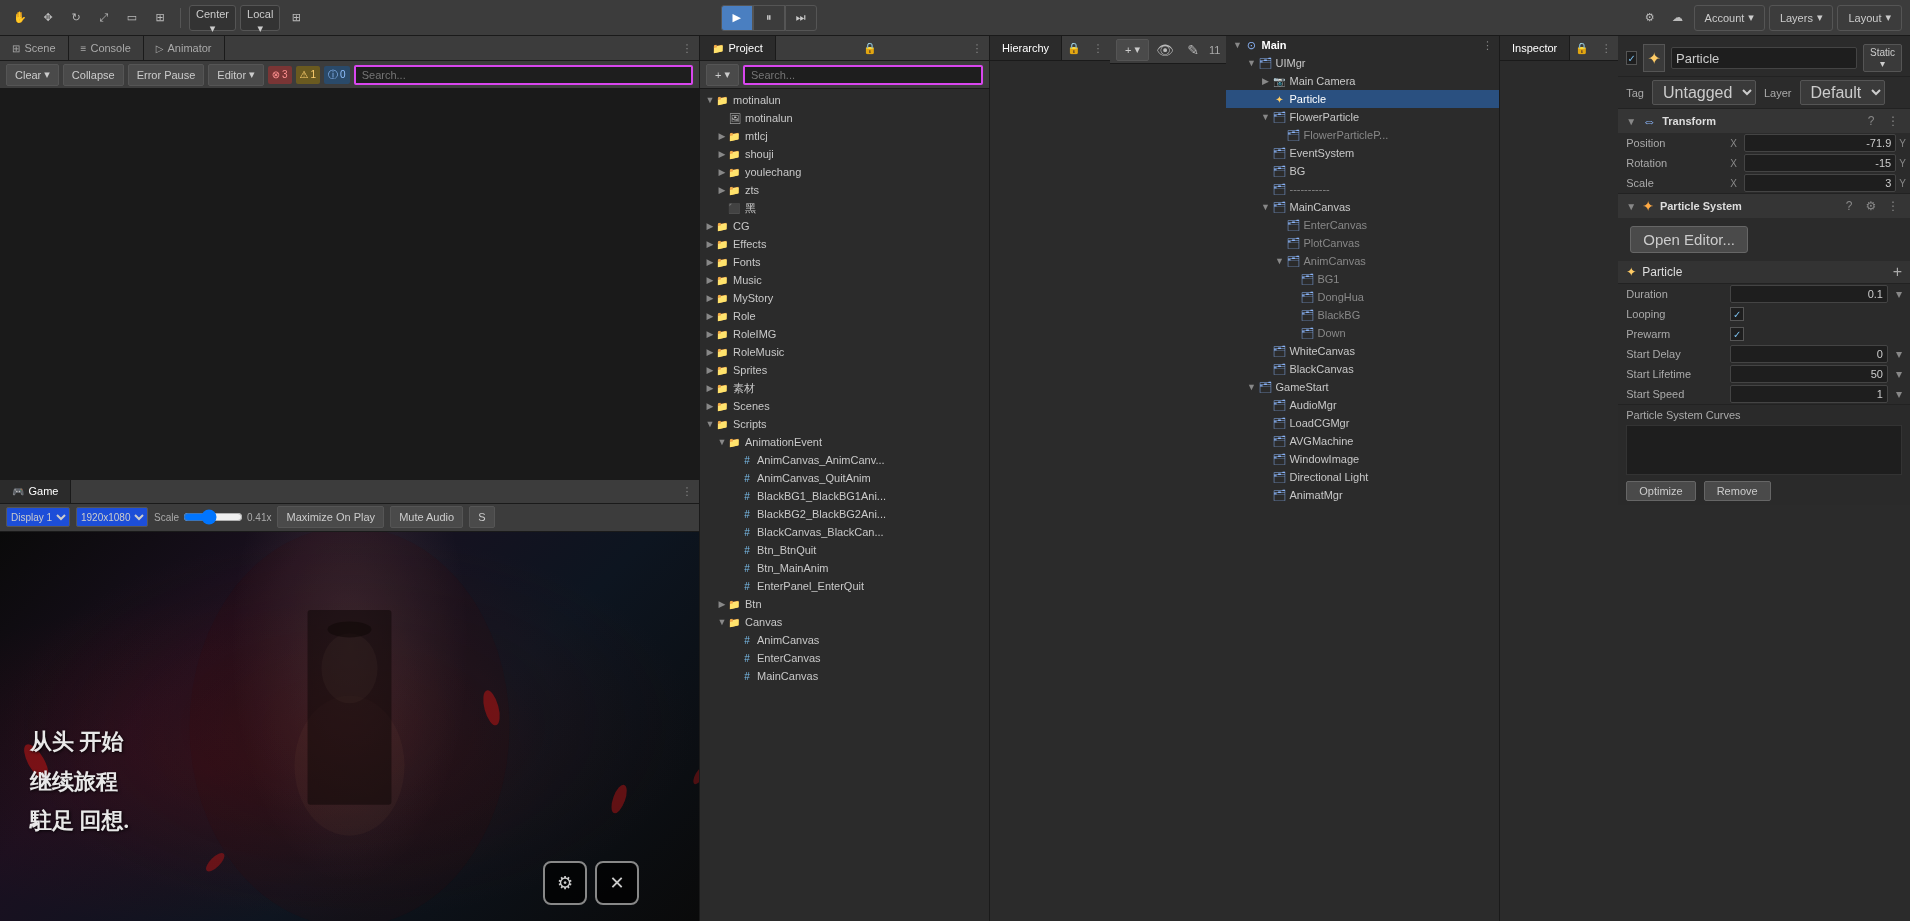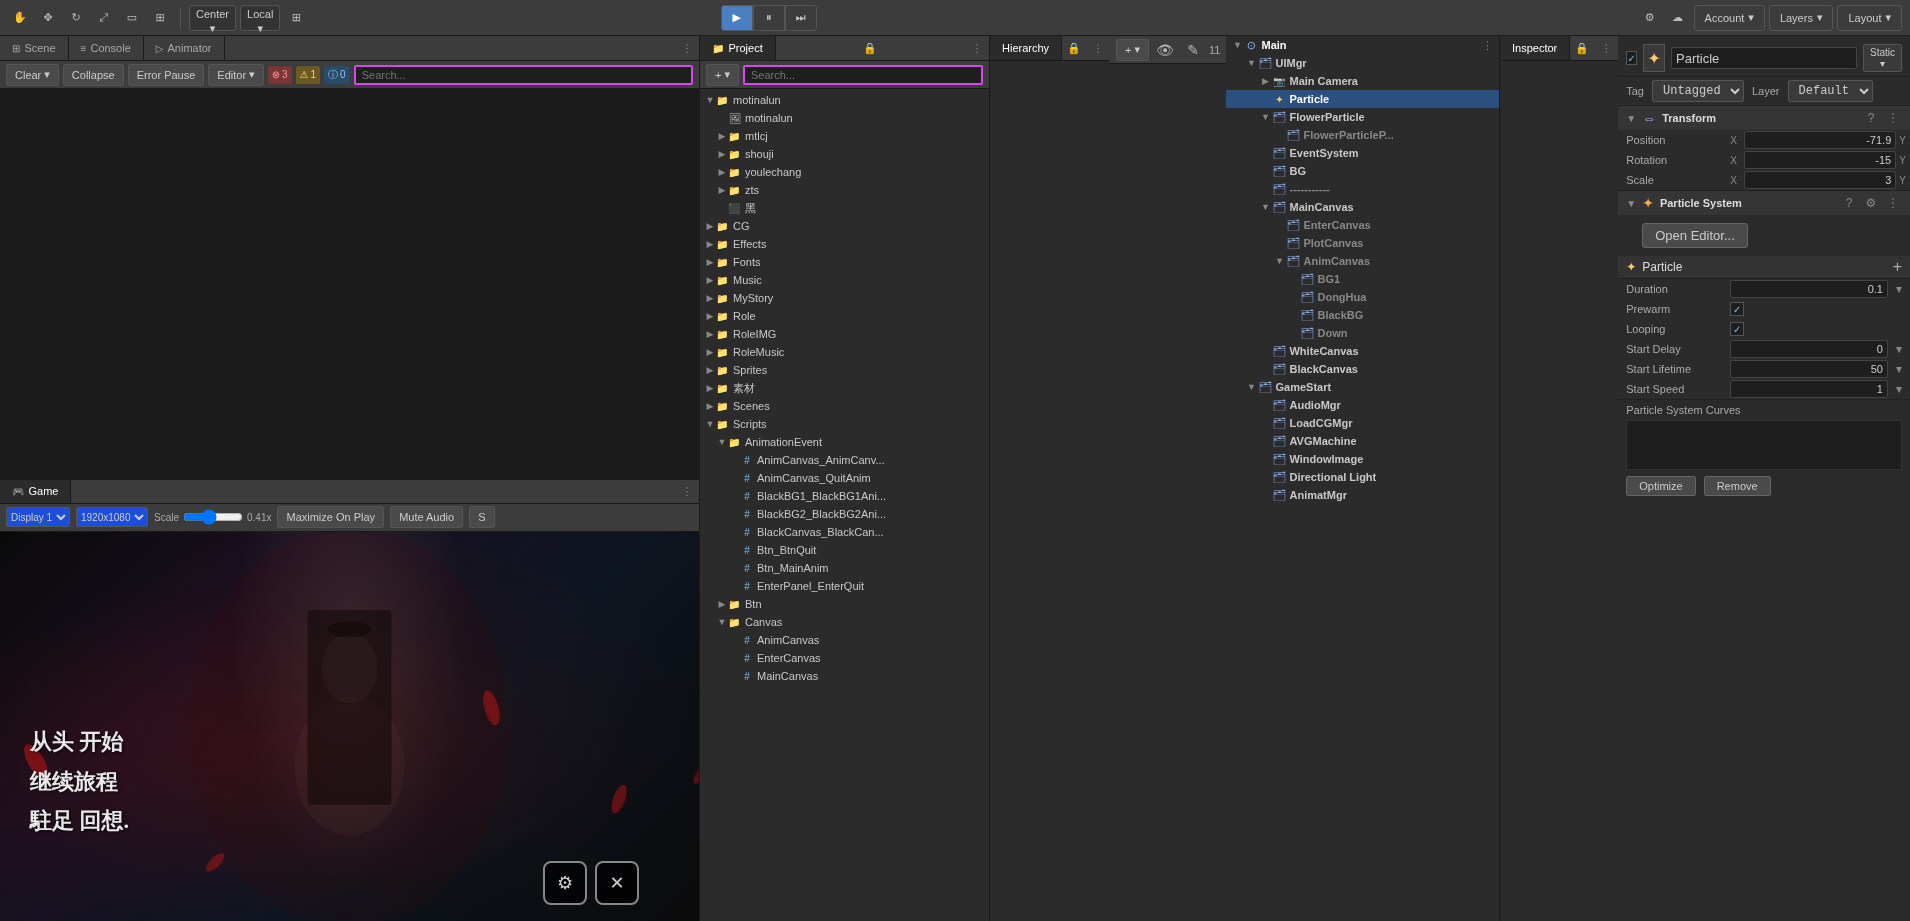--- a/index.html
+++ b/index.html
@@ -400,21 +400,21 @@
     .h-arrow { width: 14px; text-align: center; font-size: 9px; color: #888; flex-shrink: 0; }
     .h-icon {
       width: 14px;
       height: 14px;
       margin-right: 3px;
       flex-shrink: 0;
       display: flex;
       align-items: center;
       justify-content: center;
     }
-    .h-label { font-size: 11px; color: #c8c8c8; font-weight: bold; }
+    .h-label { font-size: 11px; color: #c8c8c8; }
     .h-dim { color: #888; }
     .cube-icon { color: #8ab4f8; font-size: 11px; }
     .cam-icon { color: #aaddff; font-size: 10px; }
     .particle-icon { color: #ffcc66; font-size: 10px; }
 
     
     .inspector-panel {
       flex: 1;
       display: flex;
       flex-direction: row;
@@ -507,50 +507,49 @@
       height: 28px;
       background: #3a3a3a;
       border: 1px solid #555;
       display: flex;
       align-items: center;
       justify-content: center;
       font-size: 16px;
       color: #ffcc66;
     }
     .open-editor-btn {
-      margin: 4px 16px;
+      margin: 4px 4px;
       padding: 4px 12px;
       background: #4a4a4a;
       border: 1px solid #666;
       border-radius: 3px;
       color: #ccc;
       cursor: pointer;
-      font-size: 13px;
+      font-size: 15px;
       display: inline-flex;
       align-items: center;
     }
     .inspector-value-field {
       flex: 1;
       height: 18px;
       background: #1e1e1e;
       border: 1px solid #444;
       border-radius: 2px;
       color: #ccc;
       padding: 0 4px;
       font-size: 11px;
     }
     .tag-select {
       background: #3a3a3a;
       border: 1px solid #555;
       color: #ccc;
       padding: 2px 6px;
       border-radius: 2px;
-      font-size: 12px;
-      cursor: pointer;
-      font-family: Liberation Mono, monospace;
+      font-size: 16px;
+      cursor: pointer;
     }
     .static-btn {
       background: #3a3a3a;
       border: 1px solid #555;
       color: #ccc;
       padding: 2px 6px;
       border-radius: 2px;
       font-size: 10px;
       cursor: pointer;
       margin-left: auto;
@@ -1281,26 +1280,26 @@
           <span style="margin-left:auto;font-size:16px;color:#aaa;cursor:pointer;">+</span>
         </div>
 
         <div class="inspector-row">
           <span class="inspector-label">Duration</span>
           <input type="text" class="xyz-input" value="0.1" style="flex: 1 1 0%;">
           <span style="font-size:12px;color:#888;cursor:pointer;margin-left:4px;">▾</span>
         </div>
 
         <div class="inspector-row">
+          <span class="inspector-label">Looping</span>
+          <div class="checkbox checked"></div>
+        </div>
+
+        <div class="inspector-row">
           <span class="inspector-label">Prewarm</span>
-          <div class="checkbox checked"></div>
-        </div>
-
-        <div class="inspector-row">
-          <span class="inspector-label">Looping</span>
           <div class="checkbox checked"></div>
         </div>
 
         <div class="inspector-row">
           <span class="inspector-label">Start Delay</span>
           <input type="text" class="xyz-input" value="0" style="flex: 1 1 0%;">
           <span style="font-size:12px;color:#888;cursor:pointer;margin-left:4px;">▾</span>
         </div>
 
         <div class="inspector-row">

